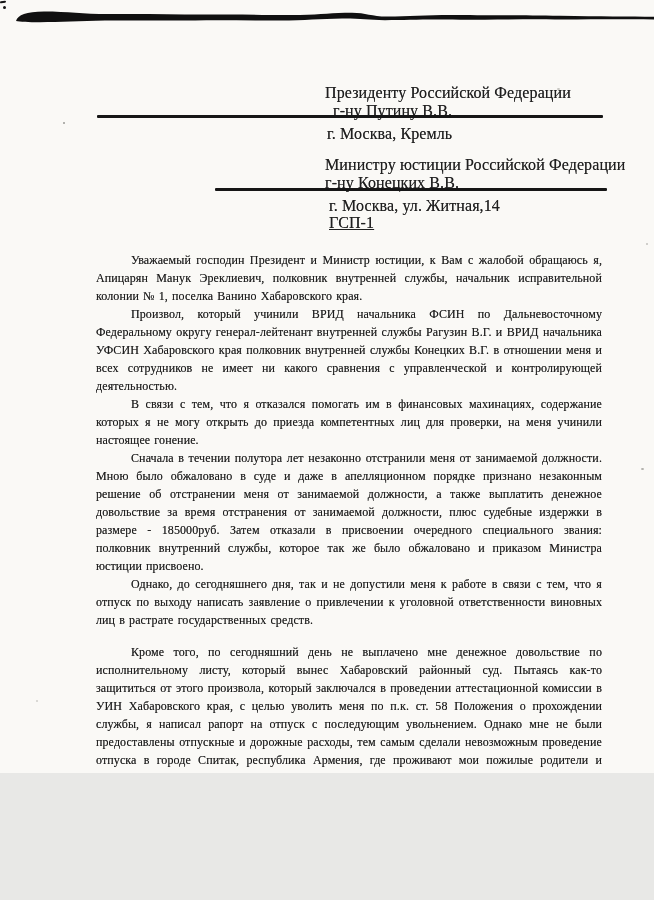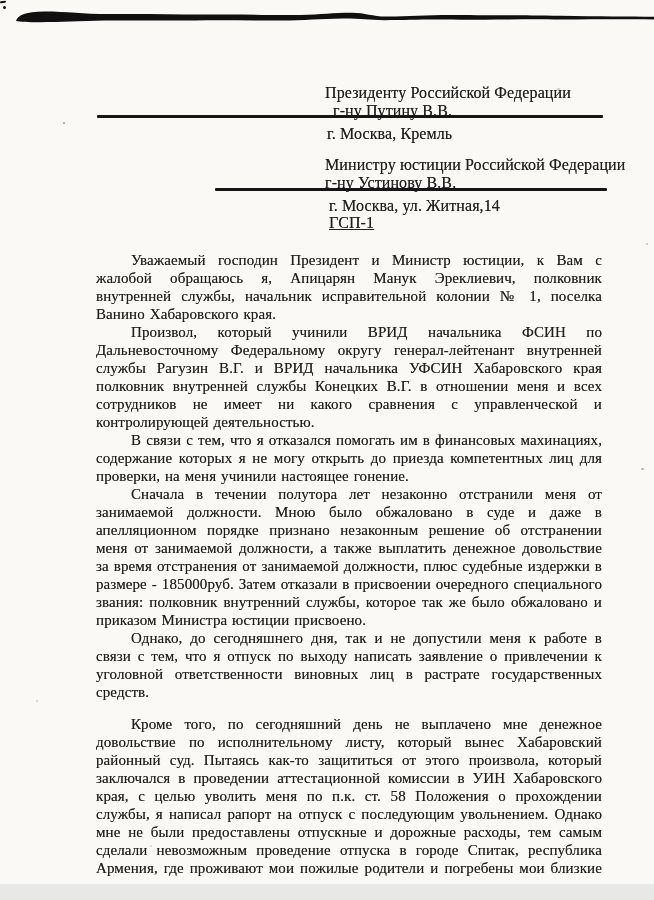--- a/index.html
+++ b/index.html
@@ -3,21 +3,21 @@
 <meta charset="utf-8">
 <style>
   html, body {
     margin: 0;
     padding: 0;
     background: #e8e8e6;
   }
   .page {
     position: relative;
     width: 654px;
-    height: 884px;
+    height: 773px;
     background: var(--paper, #faf9f6);
     overflow: hidden;
     font-family: "Liberation Serif", "DejaVu Serif", serif;
     color: var(--ink, #1f1f1f);
   }
   
   .scan-band {
     position: absolute;
     top: 0;
     left: 0;
@@ -56,21 +56,21 @@
   .t-minister  { top: 156px; }
   .t-ustinov   { top: 174px; }
   .t-zhitnaya  { top: 197px; left: 329px; }
   .t-gsp       { top: 214px; left: 329px; text-decoration: underline; }
   
   .letter-body {
     position: absolute;
     left: 96px;
     top: 251px;
     width: 506px;
-    font-size: 15px;
+    font-size: 12px;
     line-height: 18px;
     text-align: justify;
     letter-spacing: 0.1px;
     word-spacing: 1px;
     text-shadow: 0 0 0.5px rgba(20,20,20,0.6);
   }
   .letter-body p {
     margin: 0;
     text-indent: 35px;
   }
@@ -131,21 +131,21 @@
   </svg>
   <span class="corner-mark cm1"></span>
   <span class="corner-mark cm2"></span>
 
   <div class="addr-line t-president">Президенту Российской Федерации</div>
   <div class="addr-line t-putin">г-ну Путину В.В.</div>
   <div class="addr-rule rule-1"></div>
   <div class="addr-line t-kremlin">г. Москва, Кремль</div>
 
   <div class="addr-line t-minister">Министру юстиции Российской Федерации</div>
-  <div class="addr-line t-ustinov">г-ну Устинову В.В.</div>
+  <div class="addr-line t-ustinov">г-ну Конецких В.В.</div>
   <div class="addr-rule rule-2"></div>
   <div class="addr-line t-zhitnaya">г. Москва, ул. Житная,14</div>
   <div class="addr-line t-gsp">ГСП-1</div>
 
   <div class="letter-body">
     <p>Уважаемый господин Президент и Министр юстиции, к Вам с жалобой обращаюсь я, Апицарян Манук Эреклиевич, полковник внутренней службы, начальник исправительной колонии № 1, поселка Ванино Хабаровского края.</p>
     <p>Произвол, который учинили ВРИД начальника ФСИН по Дальневосточному Федеральному округу генерал-лейтенант внутренней службы Рагузин В.Г. и ВРИД начальника УФСИН Хабаровского края полковник внутренней службы Конецких В.Г. в отношении меня и всех сотрудников не имеет ни какого сравнения с управленческой и контролирующей деятельностью.</p>
     <p>В связи с тем, что я отказался помогать им в финансовых махинациях, содержание которых я не могу открыть до приезда компетентных лиц для проверки, на меня учинили настоящее гонение.</p>
     <p>Сначала в течении полутора лет незаконно отстранили меня от занимаемой должности. Мною было обжаловано в суде и даже в апелляционном порядке признано незаконным решение об отстранении меня от занимаемой должности, а также выплатить денежное довольствие за время отстранения от занимаемой должности, плюс судебные издержки в размере - 185000руб. Затем отказали в присвоении очередного специального звания: полковник внутренний службы, которое так же было обжаловано и приказом Министра юстиции присвоено.</p>
     <p>Однако, до сегодняшнего дня, так и не допустили меня к работе в связи с тем, что я отпуск по выходу написать заявление о привлечении к уголовной ответственности виновных лиц в растрате государственных средств.</p>

